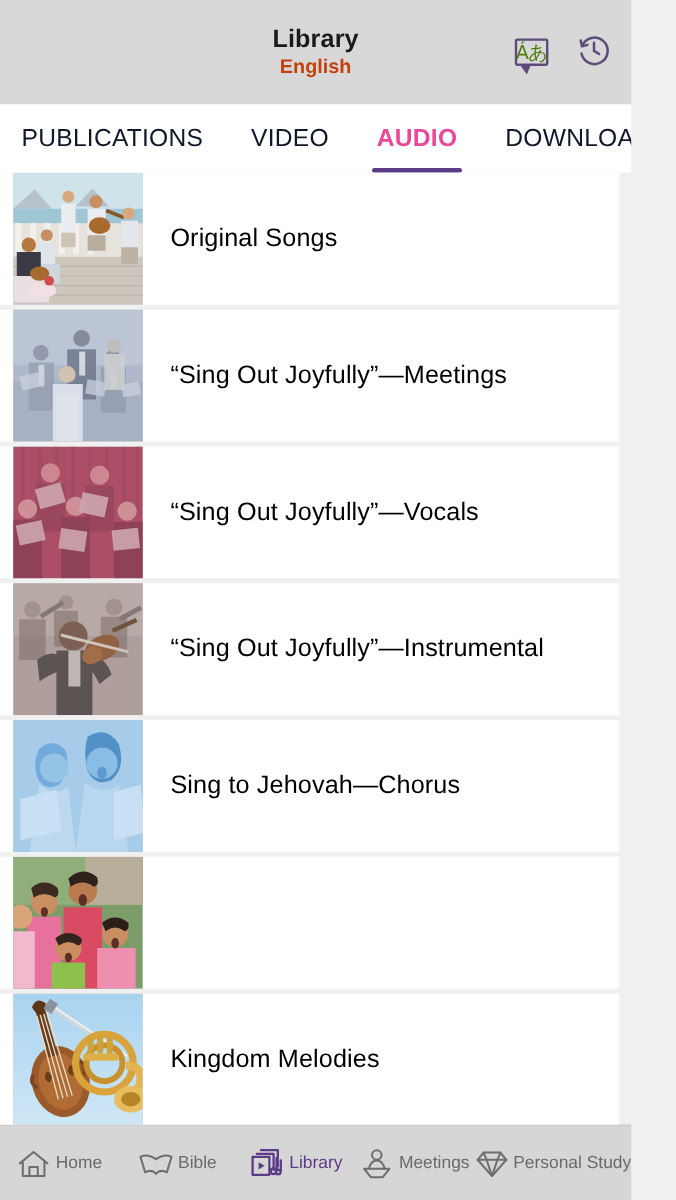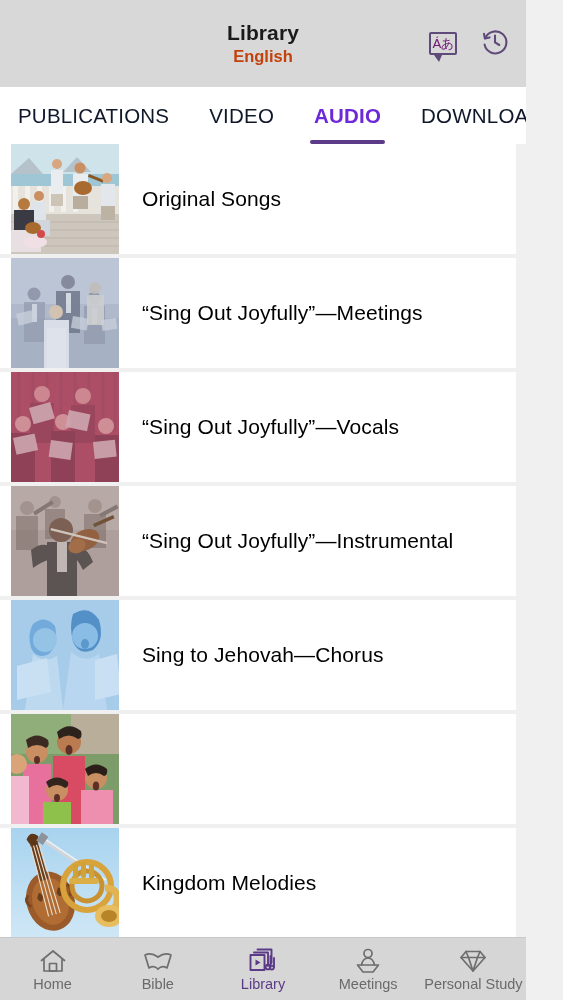--- a/index.html
+++ b/index.html
@@ -55,21 +55,21 @@
   .lang-glyph .tail {
     position: absolute; left: 5px; bottom: -7px;
     width: 0; height: 0;
     border-left: 5px solid transparent;
     border-right: 3px solid transparent;
     border-top: 7px solid #5f4b7a;
   }
   .lang-glyph .txt {
     position: absolute; inset: 0;
     display: flex; align-items: center; justify-content: center;
-    font-size: 13px; color: #701a75; line-height: 1;
+    font-size: 16px; color: #4d7c0f; line-height: 1;
     letter-spacing: -0.5px;
     font-family: "DejaVu Sans", sans-serif;
   }
 
   
   .tabbar {
     flex: 0 0 57px;
     height: 57px;
     background: #ffffff;
     display: flex; align-items: stretch;
@@ -81,21 +81,21 @@
     position: relative;
     display: flex; align-items: center;
     padding: 0 20px;
     font-size: 20.5px;
     color: #0f172a;
     white-space: nowrap;
     cursor: pointer;
     letter-spacing: 0.2px;
   }
   .tab:first-child { padding-left: 0; }
-  .tab.active { color: #6d28d9; font-weight: bold; }
+  .tab.active { color: #ec4899; font-weight: bold; }
   .tab.active::after {
     content: "";
     position: absolute;
     left: 16px; right: 16px; bottom: 0;
     height: 4px;
     background: #5b3a87;
     border-radius: 2px;
   }
 
   
@@ -141,21 +141,21 @@
   .bottomnav {
     flex: 0 0 63px;
     height: 63px;
     background: #d6d6d6;
     display: flex; align-items: center;
     border-top: 1px solid #c8c8c8;
   }
   .navitem {
     flex: 1 1 0;
     height: 100%;
-    display: flex; flex-direction: column;
+    display: flex; flex-direction: row;
     align-items: center; justify-content: center;
     gap: 3px;
     cursor: pointer;
     color: #6e6e6e;
   }
   .navitem .navicon {
     width: 30px; height: 28px;
     display: flex; align-items: flex-end; justify-content: center;
   }
   .navitem .navicon svg { display: block; }

